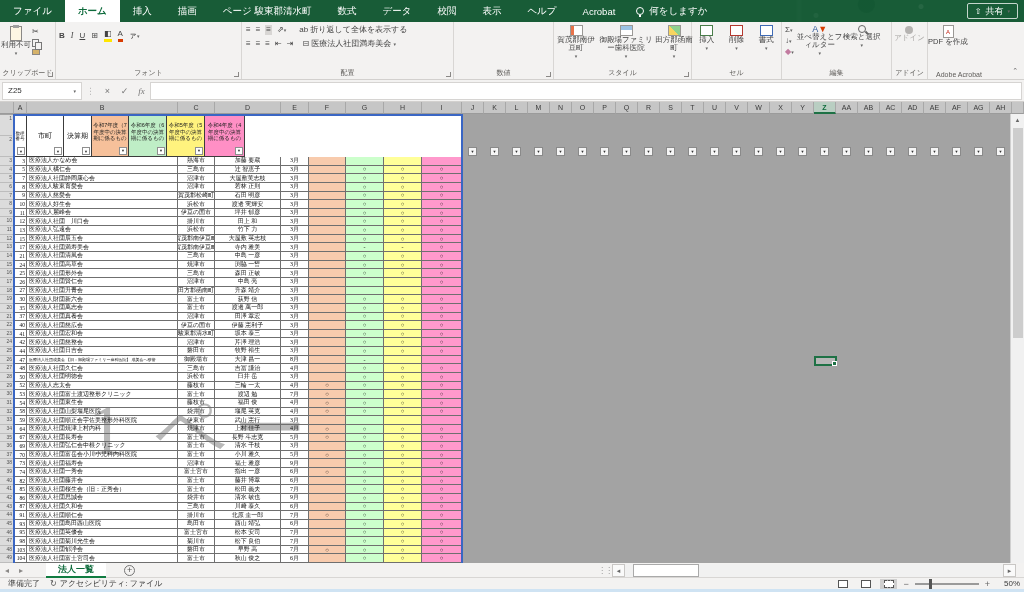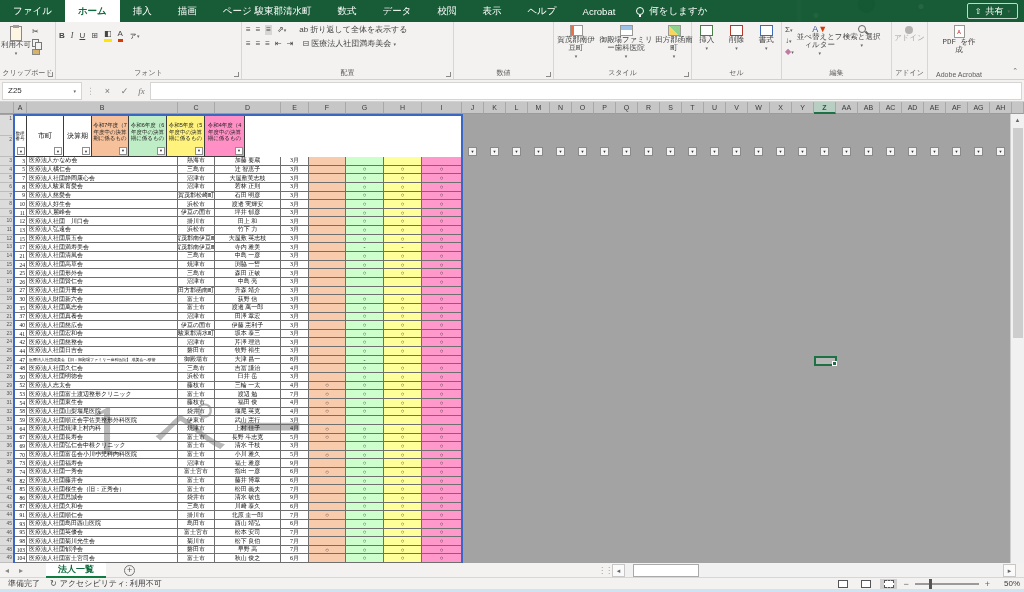--- a/index.html
+++ b/index.html
@@ -295,21 +295,21 @@
     <div class="gbody" style="display:flex;justify-content:center;padding-top:2px;">
       <div class="bigbtn" style="color:#a8a6a4;">
         <span style="width:8px;height:8px;border-radius:50%;background:#b5b3b1;display:inline-block;"></span>
         <span style="white-space:normal;">アドイン</span>
       </div>
     </div>
     <div class="glabel">アドイン</div>
   </div>
 
   <div class="rgroup" style="width:62px;border-right:none;">
-    <div class="gbody" style="display:flex;justify-content:center;padding-top:1px;font-family:Liberation Mono, monospace;">
+    <div class="gbody" style="display:flex;justify-content:flex-start;padding-top:1px;">
       <div class="bigbtn">
         <span style="width:11px;height:13px;border:1px solid #9a9895;background:#fff;color:#c11e0f;font-size:6px;line-height:13px;">A</span>
         <span style="white-space:normal;width:40px;">PDF を作成</span>
       </div>
     </div>
     <div class="glabel">Adobe Acrobat</div>
   </div>
 
   <div style="flex:1;position:relative;">
     <span style="position:absolute;right:6px;bottom:4px;font-size:7px;color:#666;">⌃</span>
@@ -1018,21 +1018,21 @@
     </div>
     <div class="hsbox">▸</div>
   </div>
 </div>
 
 <div id="statusbar">
   <div class="left">
     <span>準備完了</span>
     <span style="display:flex;align-items:center;gap:3px;">
       <span style="font-size:8px;color:#555;">↻</span>
-      <span>アクセシビリティ: 利用不可</span>
+      <span>アクセシビリティ: ファイル</span>
     </span>
   </div>
   <div class="right">
     <span class="vbtn grid">
         <span class="ic"></span>
       </span>
     <span class="vbtn">
         <span class="ic"></span>
       </span>
     <span class="vbtn pressed">

